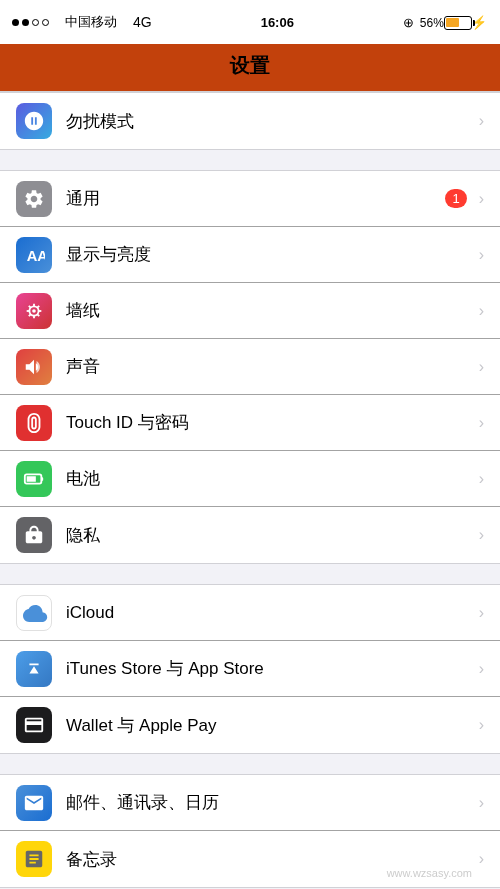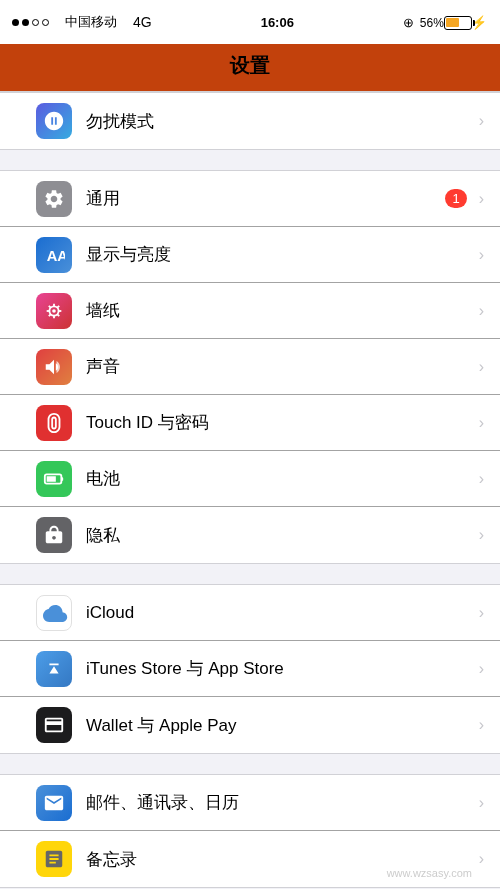--- a/index.html
+++ b/index.html
@@ -159,21 +159,20 @@
     .row-icon {
       width: 36px;
       height: 36px;
       border-radius: 8px;
       margin-right: 14px;
       flex-shrink: 0;
       display: flex;
       align-items: center;
       justify-content: center;
       font-size: 20px;
-      margin-left: 20px;
     }
 
     .row-icon.purple-blue {
       background: linear-gradient(135deg, #5b5ce0 0%, #36abe0 100%);
     }
 
     .row-icon.gray {
       background-color: #8e8e93;
     }
 

